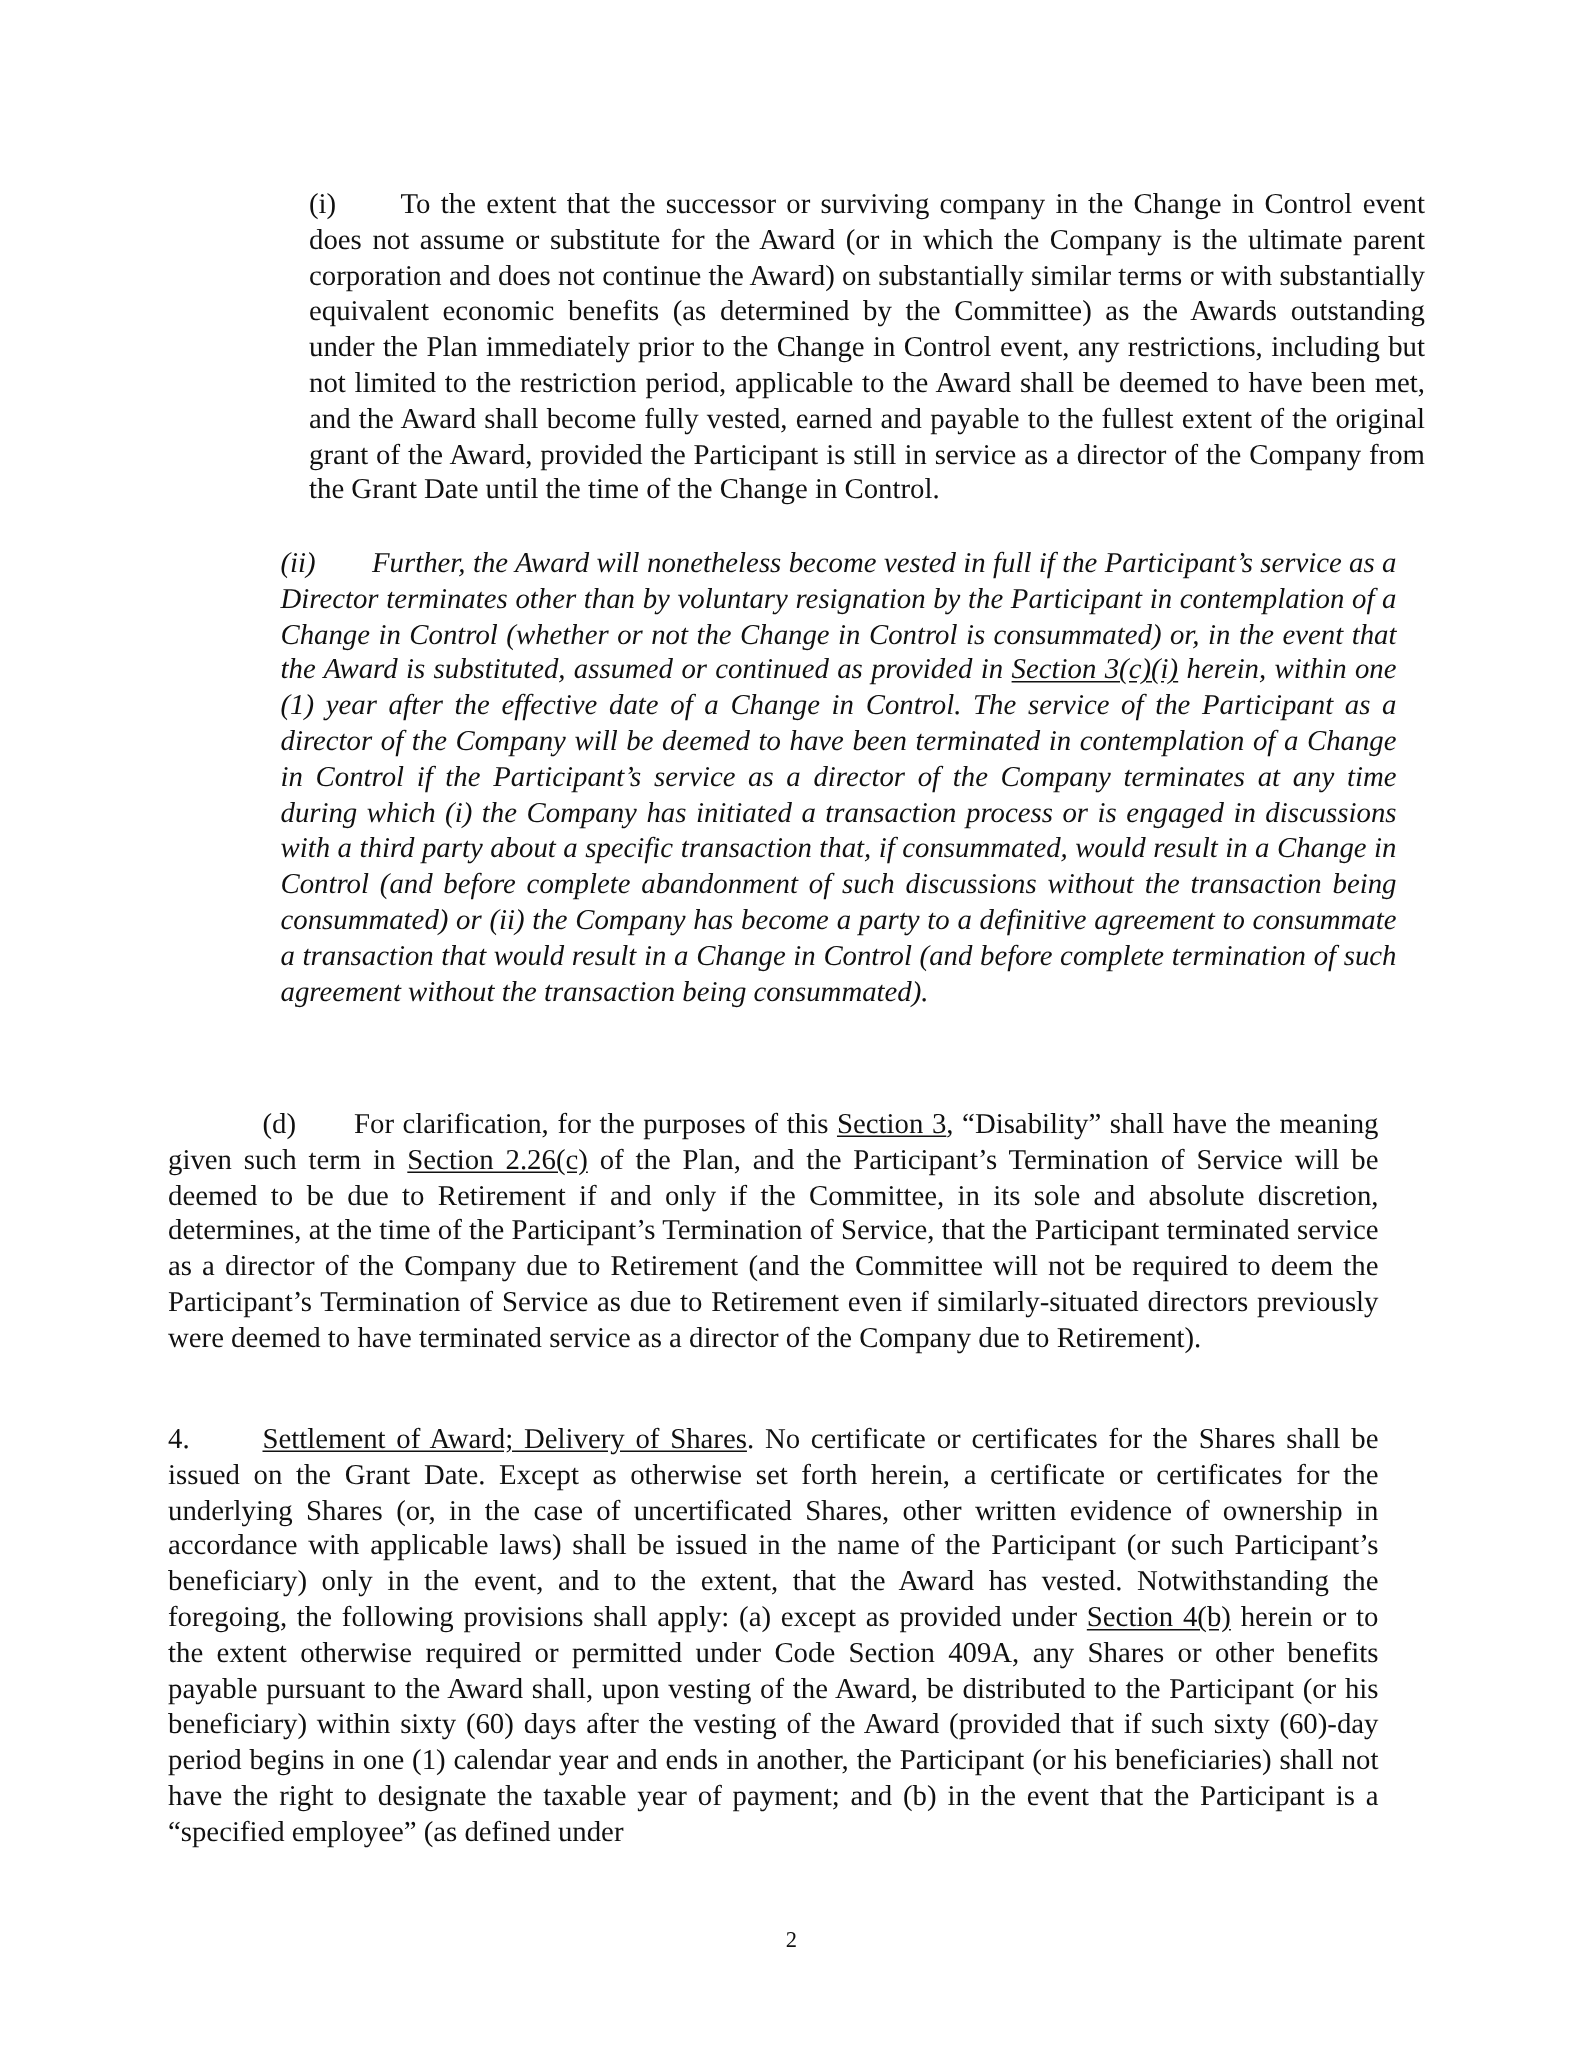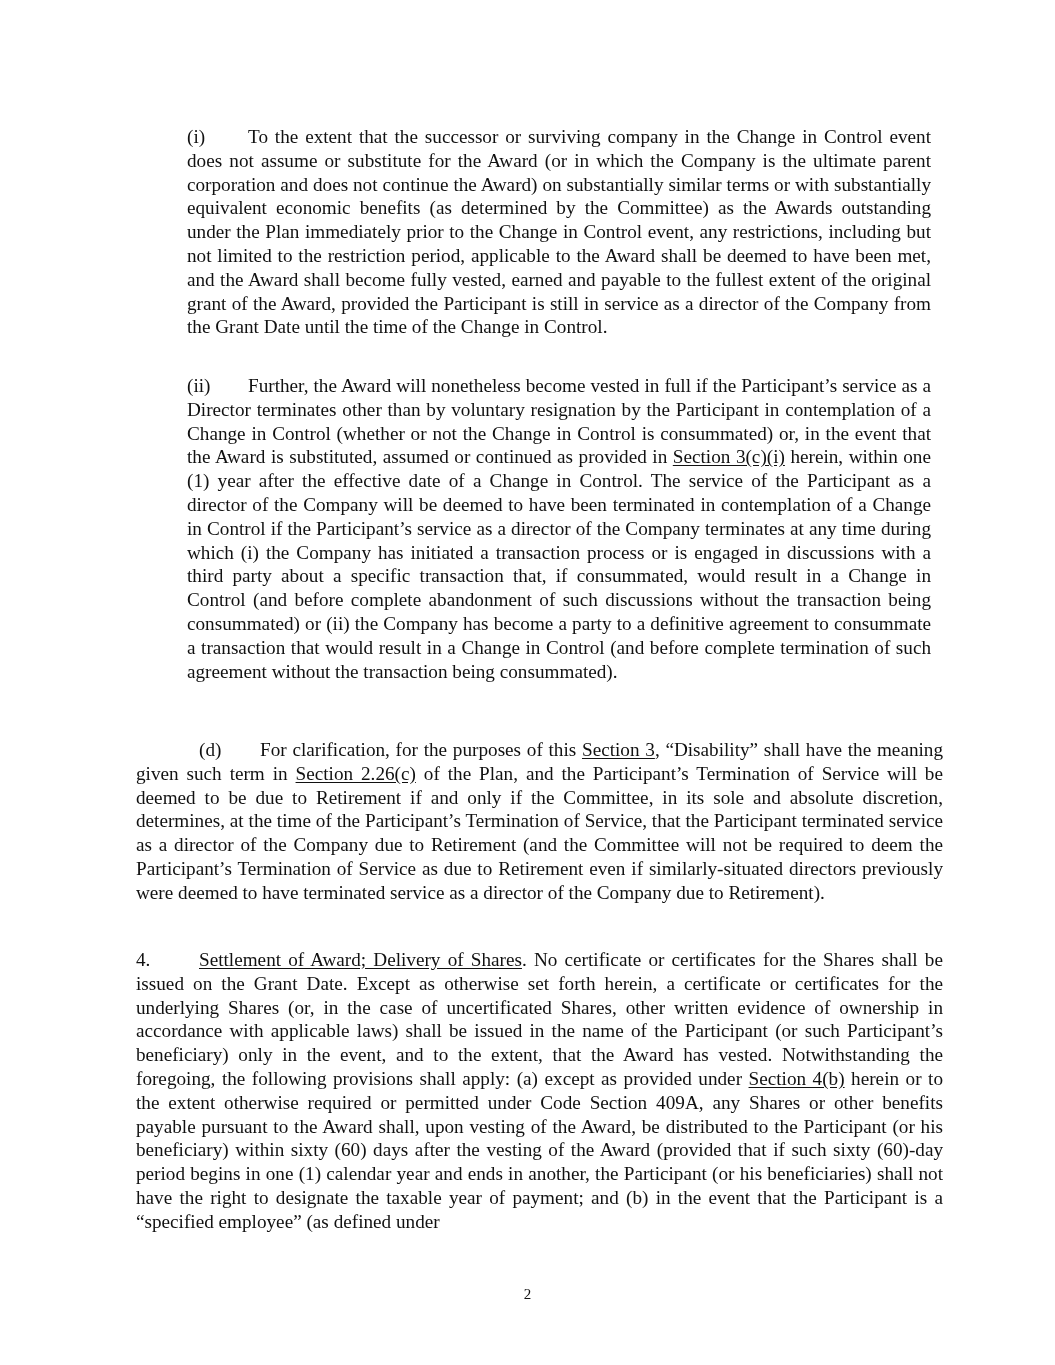--- a/index.html
+++ b/index.html
@@ -7,41 +7,41 @@
     width: 1055px; height: 1365px; position: relative; overflow: hidden;
     font-family: "Liberation Serif", "DejaVu Serif", serif;
     color: #111111;
   }
   .page { position: absolute; left: 0; top: 0; width: 1055px; height: 1365px; }
   p {
     margin: 0; font-size: 19.2px; line-height: 23.8px;
     text-align: justify; text-align-last: left;
   }
   .sub { position: absolute; left: 187px; width: 744px; }
-  .full { position: absolute; left: 136px; width: 807px; }
+  .full { position: absolute; left: 112px; width: 807px; }
   .tab-label { display: inline-block; width: 61px; }
   .tab-label-d { display: inline-block; width: 61px; }
   .tab-num { display: inline-block; width: 63px; }
   .indent { display: inline-block; width: 63px; }
   u { text-decoration: underline; text-underline-offset: 2px; }
   .pagenum {
     position: absolute; left: 0; width: 1055px; top: 1286px; text-align: center;
     font-size: 15px;
   }
 </style>
 </head>
 <body>
 
 <div class="page">
 
-  <p class="sub" style="top:125px;">
+  <p class="sub" style="top:125px;margin-left:19px;">
     <span class="tab-label">(i)</span><span>To the extent that the successor or surviving company in the Change in Control event does not assume or substitute for the Award (or in which the Company is the ultimate parent corporation and does not continue the Award) on substantially similar terms or with substantially equivalent economic benefits (as determined by the Committee) as the Awards outstanding under the Plan immediately prior to the Change in Control event, any restrictions, including but not limited to the restriction period, applicable to the Award shall be deemed to have been met, and the Award shall become fully vested, earned and payable to the fullest extent of the original grant of the Award, provided the Participant is still in service as a director of the Company from the Grant Date until the time of the Change in Control.</span>
   </p>
 
-  <p class="sub" style="top:374px;">
+  <p class="sub" style="top:364px;font-style:italic;">
     <span class="tab-label">(ii)</span><span>Further, the Award will nonetheless become vested in full if the Participant’s service as a Director terminates other than by voluntary resignation by the Participant in contemplation of a Change in Control (whether or not the Change in Control is consummated) or, in the event that the Award is substituted, assumed or continued as provided in </span><u>Section 3(c)(i)</u><span> herein, within one (1) year after the effective date of a Change in Control. The service of the Participant as a director of the Company will be deemed to have been terminated in contemplation of a Change in Control if the Participant’s service as a director of the Company terminates at any time during which (i) the Company has initiated a transaction process or is engaged in discussions with a third party about a specific transaction that, if consummated, would result in a Change in Control (and before complete abandonment of such discussions without the transaction being consummated) or (ii) the Company has become a party to a definitive agreement to consummate a transaction that would result in a Change in Control (and before complete termination of such agreement without the transaction being consummated).</span>
   </p>
 
   <p class="full" style="top:738px;">
     <span class="indent"></span><span class="tab-label-d">(d)</span><span>For clarification, for the purposes of this </span><u>Section 3</u><span>, “Disability” shall have the meaning given such term in </span><u>Section 2.26(c)</u><span> of the Plan, and the Participant’s Termination of Service will be deemed to be due to Retirement if and only if the Committee, in its sole and absolute discretion, determines, at the time of the Participant’s Termination of Service, that the Participant terminated service as a director of the Company due to Retirement (and the Committee will not be required to deem the Participant’s Termination of Service as due to Retirement even if similarly-situated directors previously were deemed to have terminated service as a director of the Company due to Retirement).</span>
   </p>
 
   <p class="full" style="top:948px;font-family:Liberation Serif, serif;">
     <span class="tab-num">4.</span><u>Settlement of Award; Delivery of Shares</u><span>. No certificate or certificates for the Shares shall be issued on the Grant Date. Except as otherwise set forth herein, a certificate or certificates for the underlying Shares (or, in the case of uncertificated Shares, other written evidence of ownership in accordance with applicable laws) shall be issued in the name of the Participant (or such Participant’s beneficiary) only in the event, and to the extent, that the Award has vested. Notwithstanding the foregoing, the following provisions shall apply: (a) except as provided under </span><u>Section 4(b)</u><span> herein or to the extent otherwise required or permitted under Code Section 409A, any Shares or other benefits payable pursuant to the Award shall, upon vesting of the Award, be distributed to the Participant (or his beneficiary) within sixty (60) days after the vesting of the Award (provided that if such sixty (60)-day period begins in one (1) calendar year and ends in another, the Participant (or his beneficiaries) shall not have the right to designate the taxable year of payment; and (b) in the event that the Participant is a “specified employee” (as defined under</span>
   </p>

